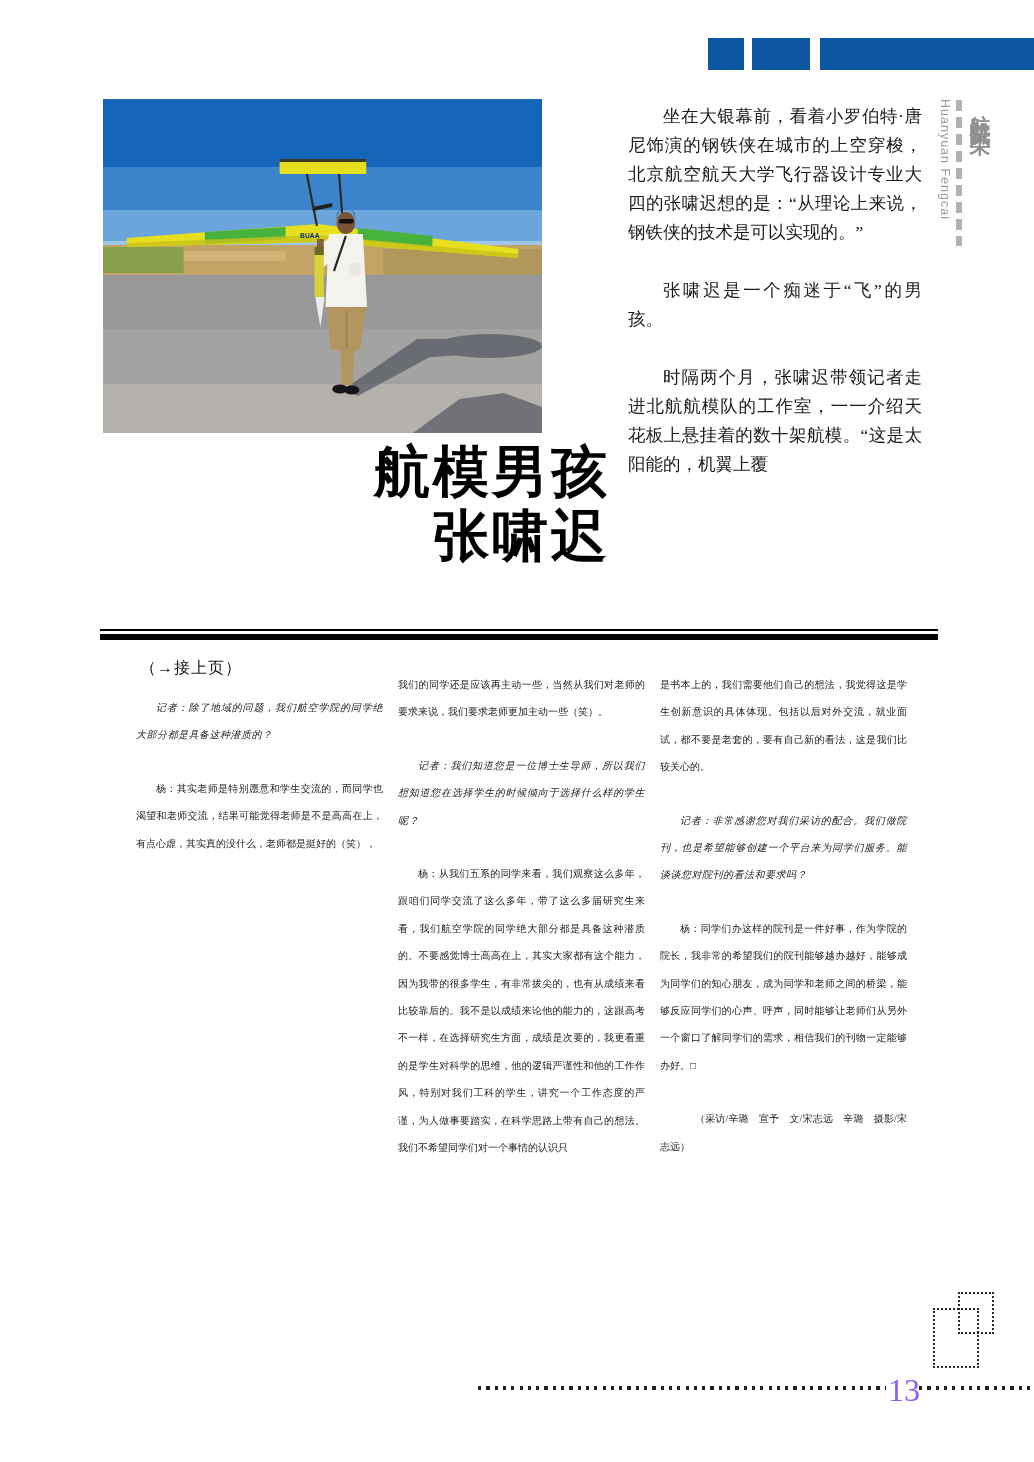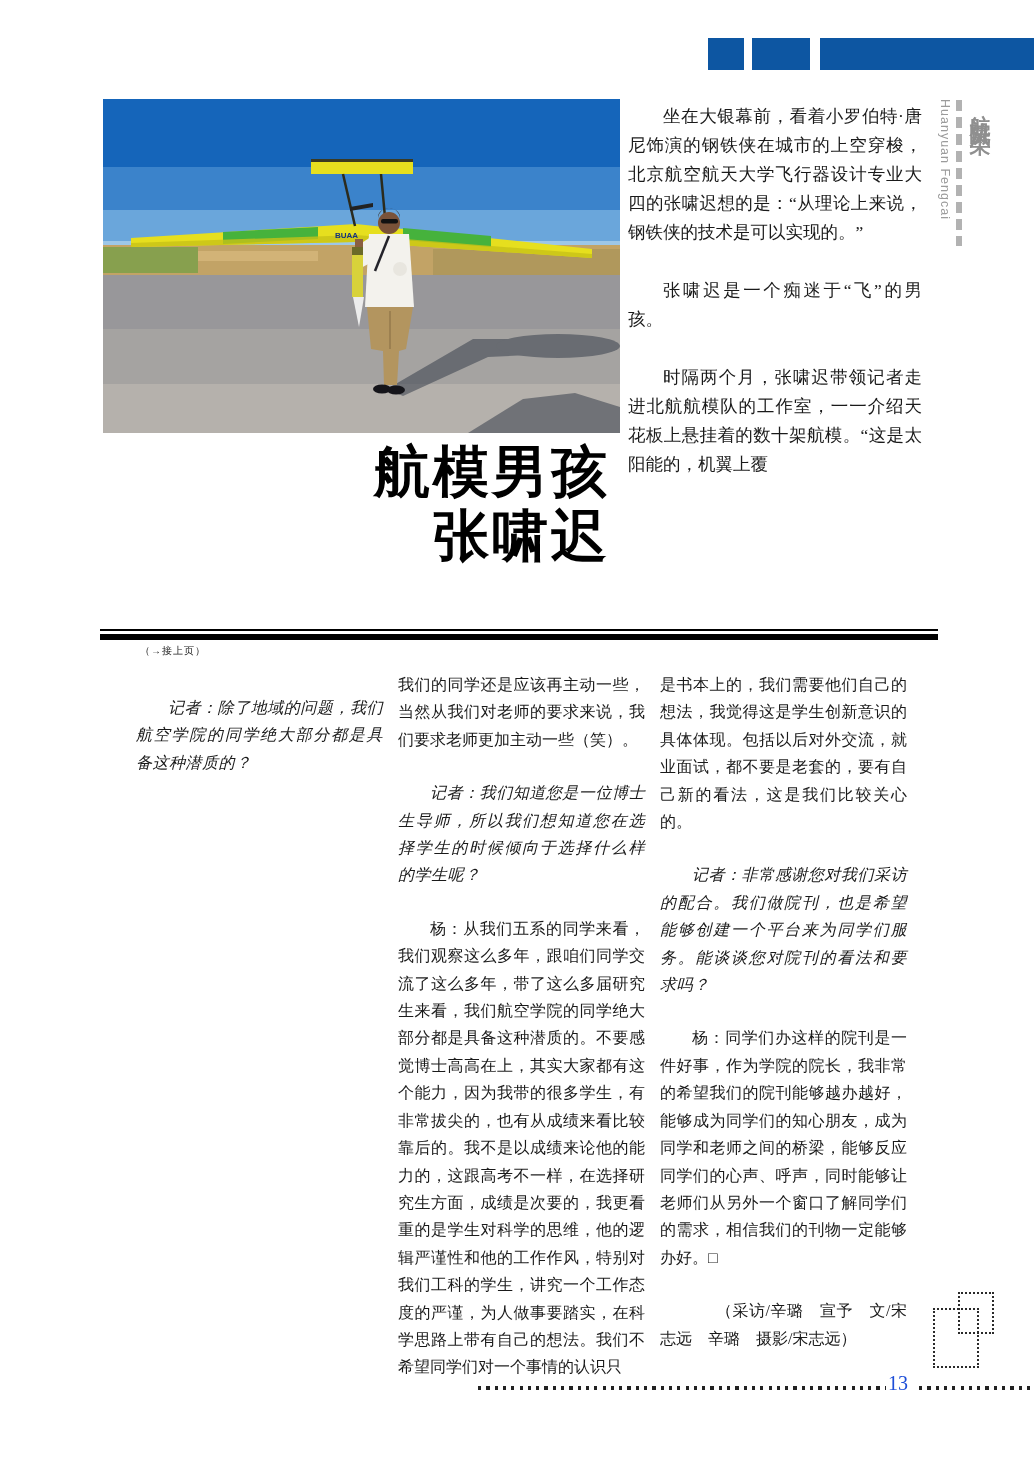--- a/index.html
+++ b/index.html
@@ -24,21 +24,21 @@
     position:absolute;left:956px;top:100px;width:6px;height:146px;
     background:repeating-linear-gradient(180deg,#b2b2b2 0 11px,transparent 11px 17px);
   }
   .side-cn{
     position:absolute;left:966px;top:97px;
     writing-mode:vertical-rl;font-size:21px;font-weight:bold;color:#8f8f8f;
     letter-spacing:7px;font-family:"Liberation Serif",serif;
   }
 
   
-  .photo{position:absolute;left:103px;top:99px;width:517px;height:334px;overflow:hidden;}
+  .photo{position:absolute;left:103px;top:99px;width:439px;height:334px;overflow:hidden;}
   .photo svg{display:block;width:100%;height:100%;}
 
   
   .title{
     position:absolute;left:240px;top:432px;width:362px;text-align:right;
     font-family:"Liberation Sans","DejaVu Sans",sans-serif;font-weight:900;
     font-size:56px;line-height:64px;color:#000;letter-spacing:3px;margin:8px;
   }
 
   
@@ -46,39 +46,39 @@
     position:absolute;left:628px;top:102px;width:294px;
     font-size:17.5px;line-height:29px;text-align:justify;
   }
   .intro p{margin:0 0 29px 0;text-indent:2em;}
 
   
   .divider{position:absolute;left:100px;top:629px;width:838px;}
   .divider .thin{height:2px;background:#000;}
   .divider .thick{height:6px;background:#000;margin-top:3px;}
 
-  .cont-note{position:absolute;left:140px;top:644px;font-size:10px;letter-spacing:1px;}
-
-  
-  .col{position:absolute;width:247px;font-size:16px;line-height:27.4px;text-align:justify;}
+  .cont-note{position:absolute;left:140px;top:658px;font-size:16px;letter-spacing:1px;}
+
+  
+  .col{position:absolute;width:247px;font-size:10px;line-height:27.4px;text-align:justify;}
   .col1{left:136px;top:694px;}
   .col2{left:398px;top:671px;}
   .col3{left:660px;top:671px;}
   .col p{margin:0 0 26px 0;}
   .para.indent{text-indent:2em;}
   .para.flow{text-indent:0;}
   .para.interview{font-style:italic;text-indent:2em;letter-spacing:.5px;}
   .para.credit{text-indent:3.5em;}
 
   
   .rule{position:absolute;top:1386px;height:4px;
     background:repeating-linear-gradient(90deg,#222 0 3.2px,transparent 3.2px 8.3px);}
   .rule.left{left:478px;width:408px;}
   .rule.right{left:919px;width:115px;}
-  .pageno{position:absolute;left:888px;top:1372px;font-size:20px;color:#1d4ed8;
+  .pageno{position:absolute;left:888px;top:1372px;font-size:32px;color:#8b5cf6;
     font-family:"Liberation Serif",serif;font-weight:400;}
   .orn-a{position:absolute;left:933px;top:1308px;width:42px;height:56px;border:2px dotted #2a2a2a;}
   .orn-b{position:absolute;left:958px;top:1292px;width:32px;height:38px;border:2px dotted #2a2a2a;background:transparent;}
 </style>
 </head>
 <body>
 
 <div class="page">
 
   <div class="topbar b1" style="background:#0d56a2"></div>
@@ -170,20 +170,21 @@
 
   <div class="divider">
     <div class="thin"></div>
     <div class="thick"></div>
   </div>
 
   <div class="cont-note">（→接上页）</div>
 
   <div class="col col1">
     <p class="para interview">记者：除了地域的问题，我们航空学院的同学绝大部分都是具备这种潜质的？</p>
+    <p class="para indent">杨：其实老师是特别愿意和学生交流的，而同学也渴望和老师交流，结果可能觉得老师是不是高高在上，有点心虚，其实真的没什么，老师都是挺好的（笑），</p>
   </div>
 
   <div class="col col2">
     <p class="para flow">我们的同学还是应该再主动一些，当然从我们对老师的要求来说，我们要求老师更加主动一些（笑）。</p>
     <p class="para interview">记者：我们知道您是一位博士生导师，所以我们想知道您在选择学生的时候倾向于选择什么样的学生呢？</p>
     <p class="para indent">杨：从我们五系的同学来看，我们观察这么多年，跟咱们同学交流了这么多年，带了这么多届研究生来看，我们航空学院的同学绝大部分都是具备这种潜质的。不要感觉博士高高在上，其实大家都有这个能力，因为我带的很多学生，有非常拔尖的，也有从成绩来看比较靠后的。我不是以成绩来论他的能力的，这跟高考不一样，在选择研究生方面，成绩是次要的，我更看重的是学生对科学的思维，他的逻辑严谨性和他的工作作风，特别对我们工科的学生，讲究一个工作态度的严谨，为人做事要踏实，在科学思路上带有自己的想法。我们不希望同学们对一个事情的认识只</p>
   </div>
 
   <div class="col col3">
     <p class="para flow">是书本上的，我们需要他们自己的想法，我觉得这是学生创新意识的具体体现。包括以后对外交流，就业面试，都不要是老套的，要有自己新的看法，这是我们比较关心的。</p>

